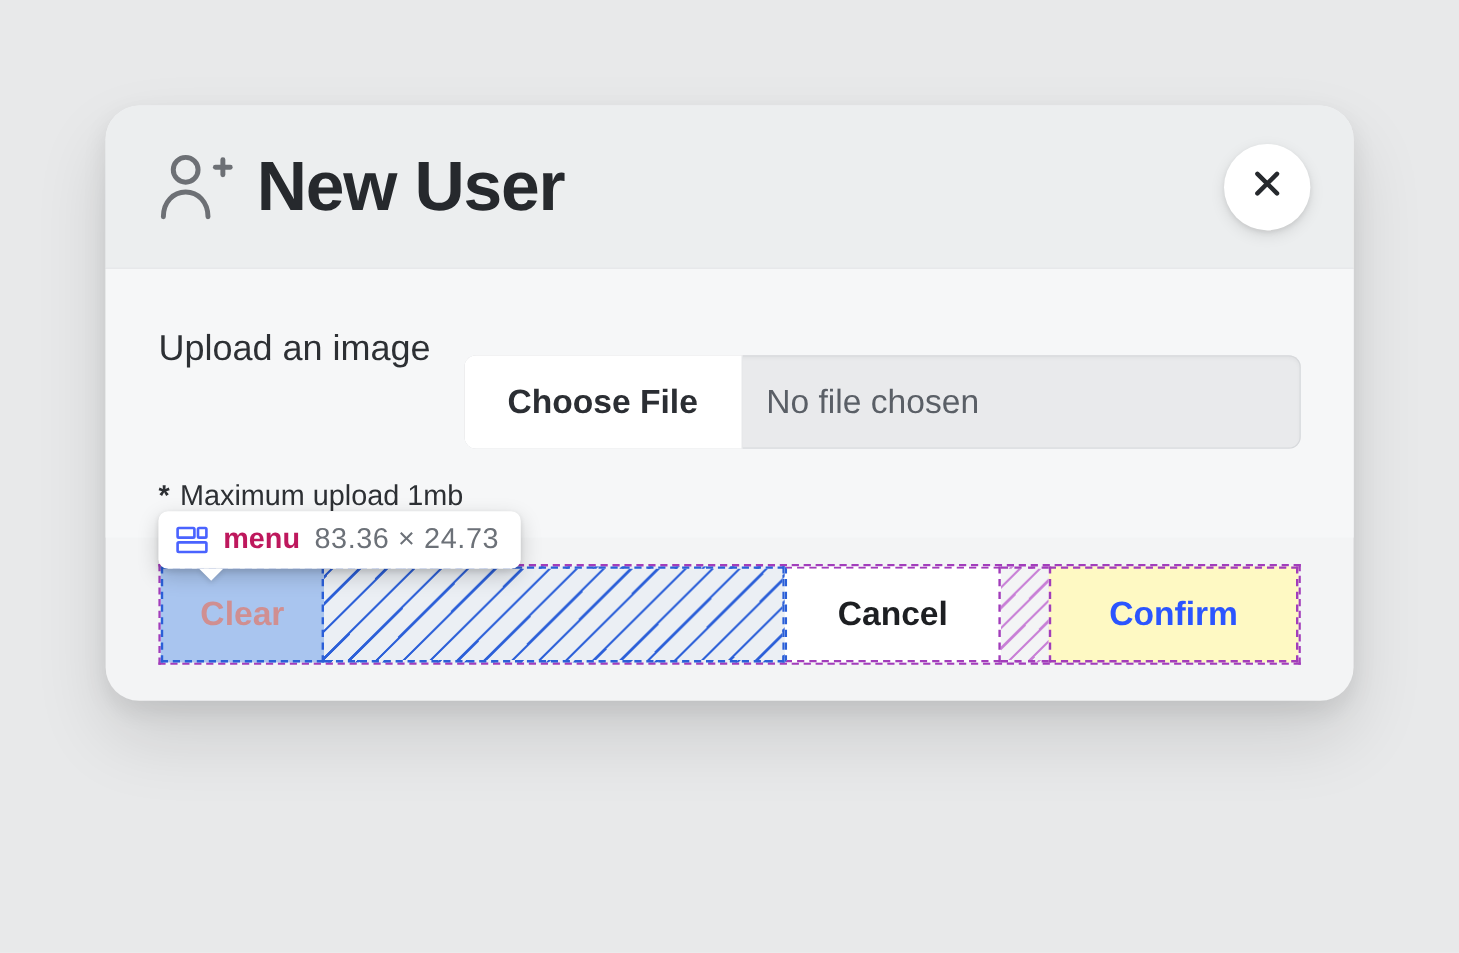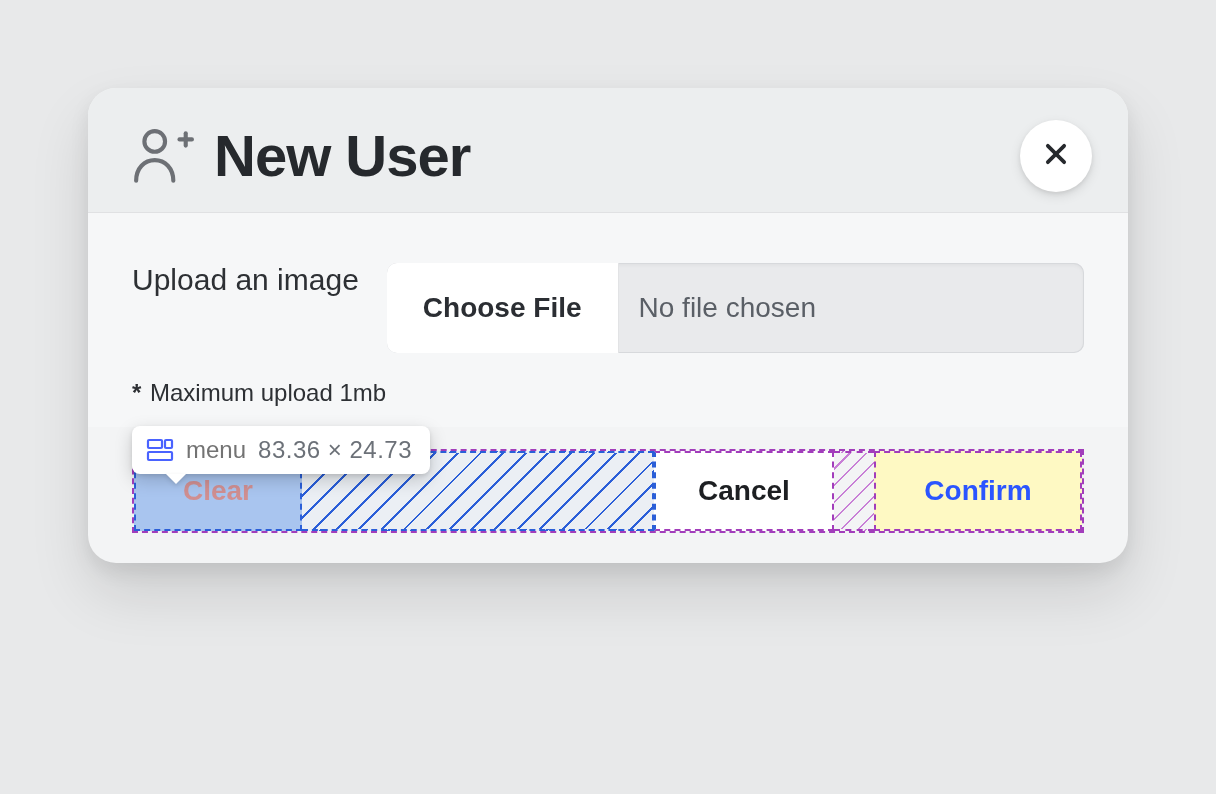--- a/index.html
+++ b/index.html
@@ -19,21 +19,21 @@
     background: #f3f4f5;
     border-radius: 28px;
     box-shadow: 0 30px 60px rgba(0,0,0,0.12), 0 8px 20px rgba(0,0,0,0.08);
     overflow: visible;
   }
 
   
   .dialog-header {
     display: flex;
     align-items: center;
-    padding: 34px 44px 23px 44px;
+    padding: 34px 44px 34px 44px;
     position: relative;
     border-bottom: 1px solid #e0e1e3;
     background: #eceeef;
     border-radius: 28px 28px 0 0;
   }
   .header-icon {
     width: 62px;
     height: 58px;
     color: #6d7075;
     margin-right: 20px;
@@ -78,24 +78,25 @@
     font-size: 30px;
     color: #2d3034;
     font-weight: 400;
     flex: 0 0 auto;
   }
   .file-picker {
     flex: 1;
     display: flex;
     align-items: stretch;
     border-radius: 10px;
-    height: 90px;
+    height: 78px;
     box-shadow: inset 0 0 0 1px #d7d9dc, inset 0 2px 4px rgba(0,0,0,0.05);
     background: #e9eaec;
     overflow: hidden;
+    margin-top: 22px;
   }
   .choose-file {
     background: #ffffff;
     border: none;
     font-size: 28px;
     font-weight: 800;
     color: #2b2e33;
     padding: 0 36px;
     border-right: 1px solid #e2e3e5;
     cursor: pointer;
@@ -130,21 +131,21 @@
   }
   .flex-item {
     position: relative;
     display: flex;
     align-items: center;
     justify-content: center;
     font-size: 28px;
     font-weight: 800;
   }
   .flex-item.clear {
-    width: 168px;
+    width: 136px;
     background: #a9c5ef;
     color: #d08f91;
     border: 2px dashed #2b5fd8;
   }
   .flex-spacer {
     flex: 1;
     border: 2px dashed #2b5fd8;
     border-left: none;
     background-image: repeating-linear-gradient(
       -45deg,
@@ -197,21 +198,21 @@
     position: absolute;
     left: 34px;
     bottom: -10px;
     width: 0; height: 0;
     border-left: 10px solid transparent;
     border-right: 10px solid transparent;
     border-top: 10px solid #ffffff;
     filter: drop-shadow(0 2px 2px rgba(0,0,0,0.12));
   }
   .tooltip-icon { width: 28px; height: 28px; color: #4a63ff; flex: 0 0 auto; }
-  .tooltip-tag { color: #737373; font-weight: 400; }
+  .tooltip-tag { color: #be185d; font-weight: 700; }
   .tooltip-dims { color: #6c7178; font-weight: 400; letter-spacing: 0.5px; }
 </style>
 </head>
 <body>
 
 <div class="dialog">
 
   <div class="dialog-header">
     <span class="header-icon">
       <svg viewBox="0 0 60 56" fill="none" stroke="currentColor" stroke-width="4" stroke-linecap="round">

